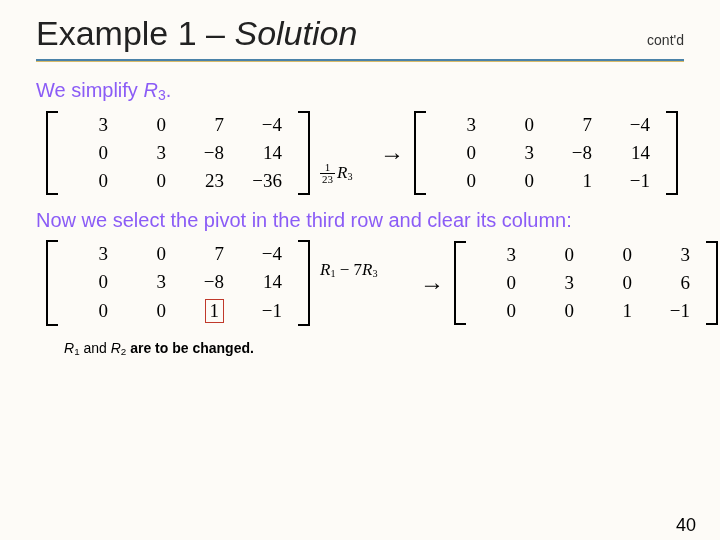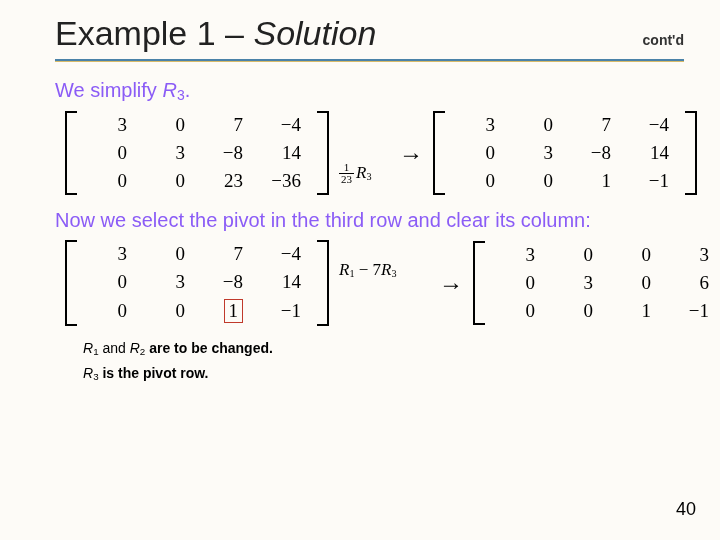--- a/index.html
+++ b/index.html
@@ -11,39 +11,38 @@
     font-family: Arial, Helvetica, sans-serif;
     color: #000;
     overflow: hidden;
     position: relative;
   }
   .slide {
     width: 720px;
     height: 540px;
     position: relative;
     box-sizing: border-box;
-    padding-left: 19px;
   }
   .title-row {
     display: flex;
     align-items: baseline;
     justify-content: space-between;
     padding: 14px 36px 2px 36px;
   }
   .title {
     font-size: 34px;
     color: #222;
     font-weight: normal;
   }
   .title .nonitalic { font-style: normal; }
   .title .italic { font-style: italic; }
   .contd {
     font-size: 14px;
     color: #333;
-    font-weight: bold;
+    font-weight: normal;
   }
   .title-rule {
     margin: 4px 36px 0 36px;
     height: 0;
     border-bottom: 2px solid #4a82a8;
     box-shadow: 0 1px 0 #d7ba6a;
   }
   .body {
     padding: 18px 36px 0 36px;
   }
@@ -117,21 +116,21 @@
     margin-top: 6px;
     padding-left: 16px;
   }
   .notes .n {
     font-size: 14px;
     margin: 8px 12px;
   }
   .slidenum {
     position: absolute;
     right: 24px;
-    bottom: 20px;
+    bottom: 4px;
     font-size: 18px;
     color: #000;
   }
 </style>
 </head>
 <body>
 
 <div class="slide">
 
   <div class="title-row">
@@ -279,21 +278,18 @@
           </table>
         <div class="bracket right"></div>
       </div>
 
     </div>
 
     <div class="notes">
       <div class="n">
         <span class="ital" style="font-style:italic">R</span><span class="sub">1</span><span> and </span><span class="ital" style="font-style:italic">R</span><span class="sub">2</span><b> are to be changed.</b>
       </div>
-      <div class="n">
-        <span class="ital" style="font-style:italic">R</span><span class="sub">3</span><b> is the pivot row.</b>
-      </div>
     </div>
 
   </div>
 
   <div class="slidenum">40</div>
 </div>
 
 </body></html>

